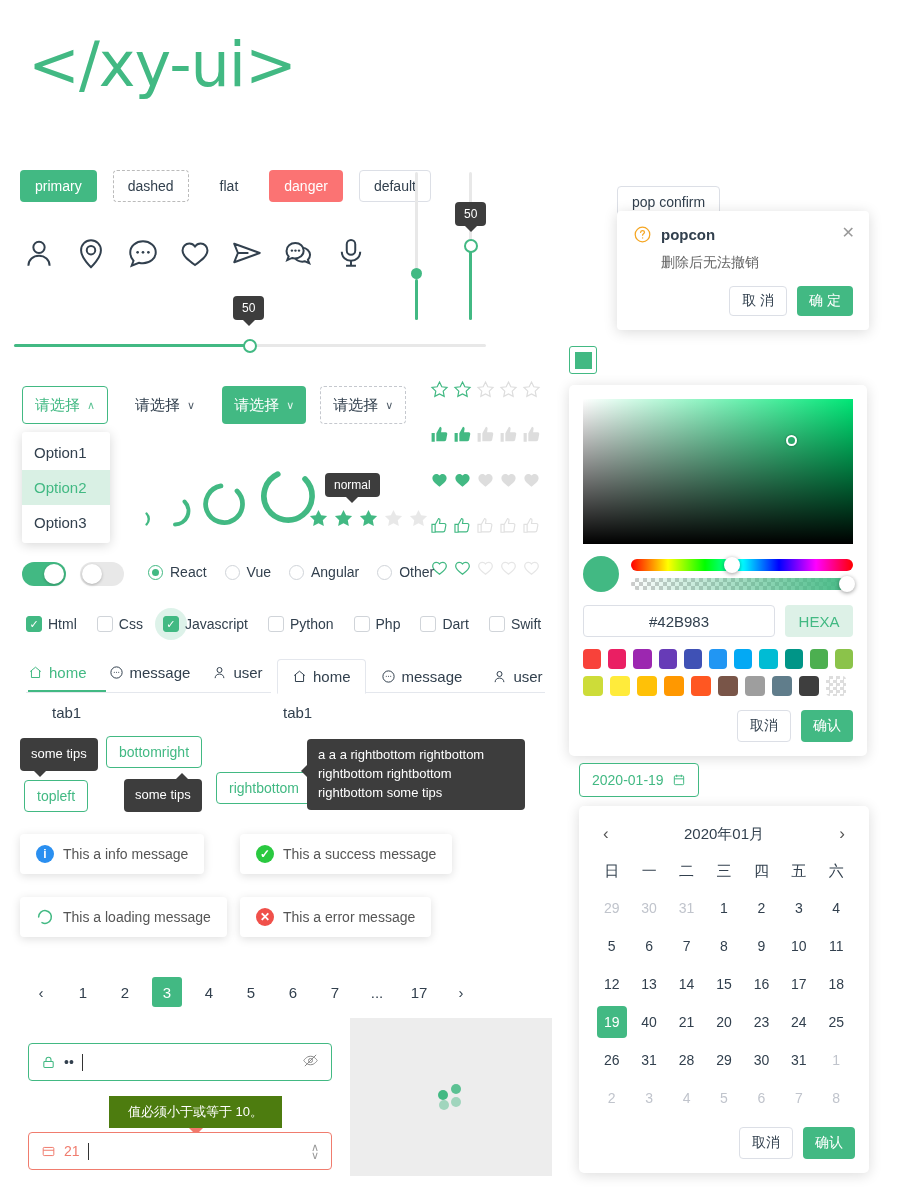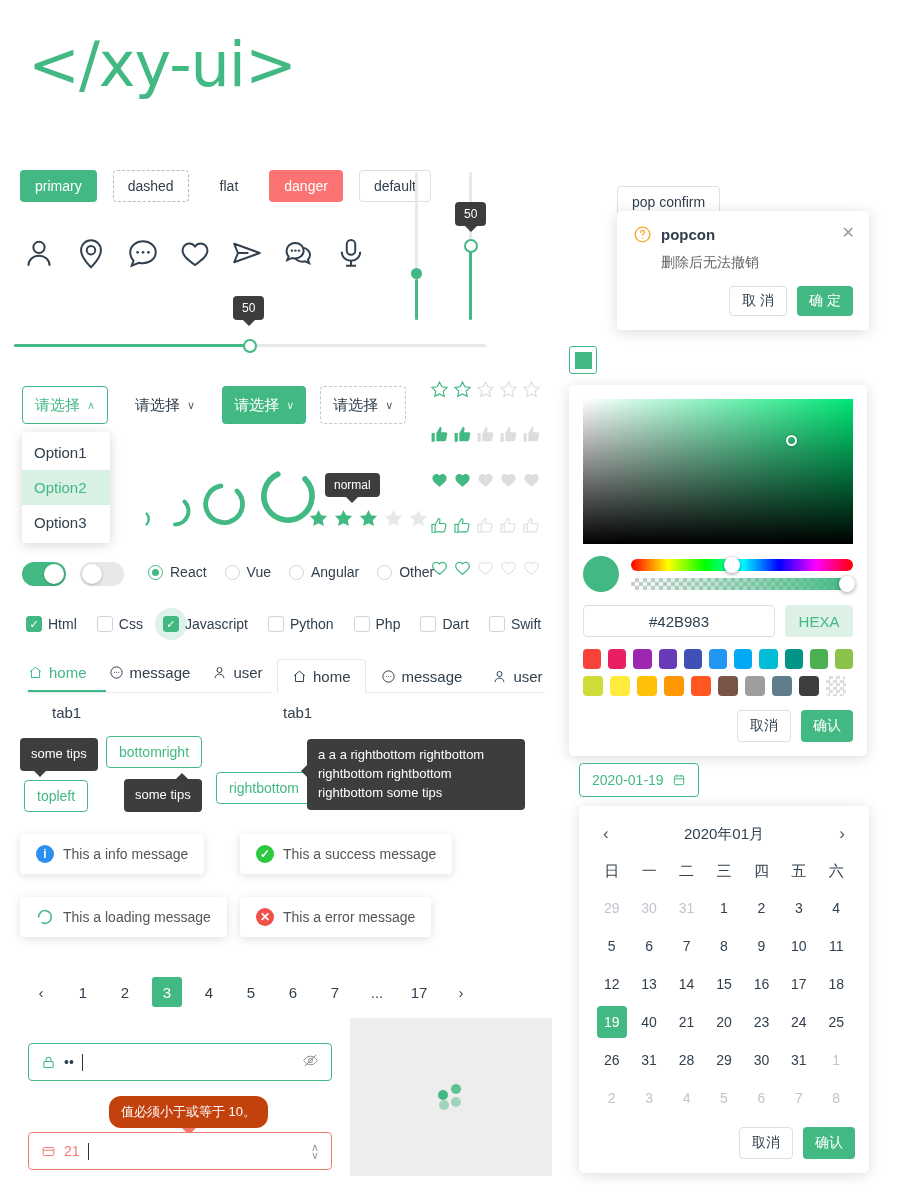--- a/index.html
+++ b/index.html
@@ -186,22 +186,22 @@
 
   
   .field {
     position:absolute; display:flex; align-items:center; gap:8px;
     height:38px; padding:0 12px; border-radius:4px; background:#fff; font-size:14px;
   }
   .field.ok { border:1px solid #42b983; }
   .field.err { border:1px solid #f07c6e; }
   .caret-blink { display:inline-block; width:1px; height:17px; background:#333; }
   .err-tip {
-    position:absolute; background:#c2410c; color:#fff; font-size:13px;
-    padding:7px 12px; border-radius:12px; white-space:nowrap;
+    position:absolute; background:#4d7c0f; color:#fff; font-size:13px;
+    padding:7px 19px; border-radius:0; white-space:nowrap;
   }
   .err-tip:after {
     content:""; position:absolute; left:50%; margin-left:-7px; bottom:-7px;
     border-left:7px solid transparent; border-right:7px solid transparent;
     border-top:7px solid #f2786b;
   }
   #loadbox { left:350px; top:1018px; width:202px; height:158px; background:#ededed; }
   .dotgrid { position:absolute; left:50%; top:50%; margin:-13px 0 0 -13px; width:26px; height:26px; }
   .dotgrid i { position:absolute; width:10px; height:10px; border-radius:50%; background:#42b983; }
 

